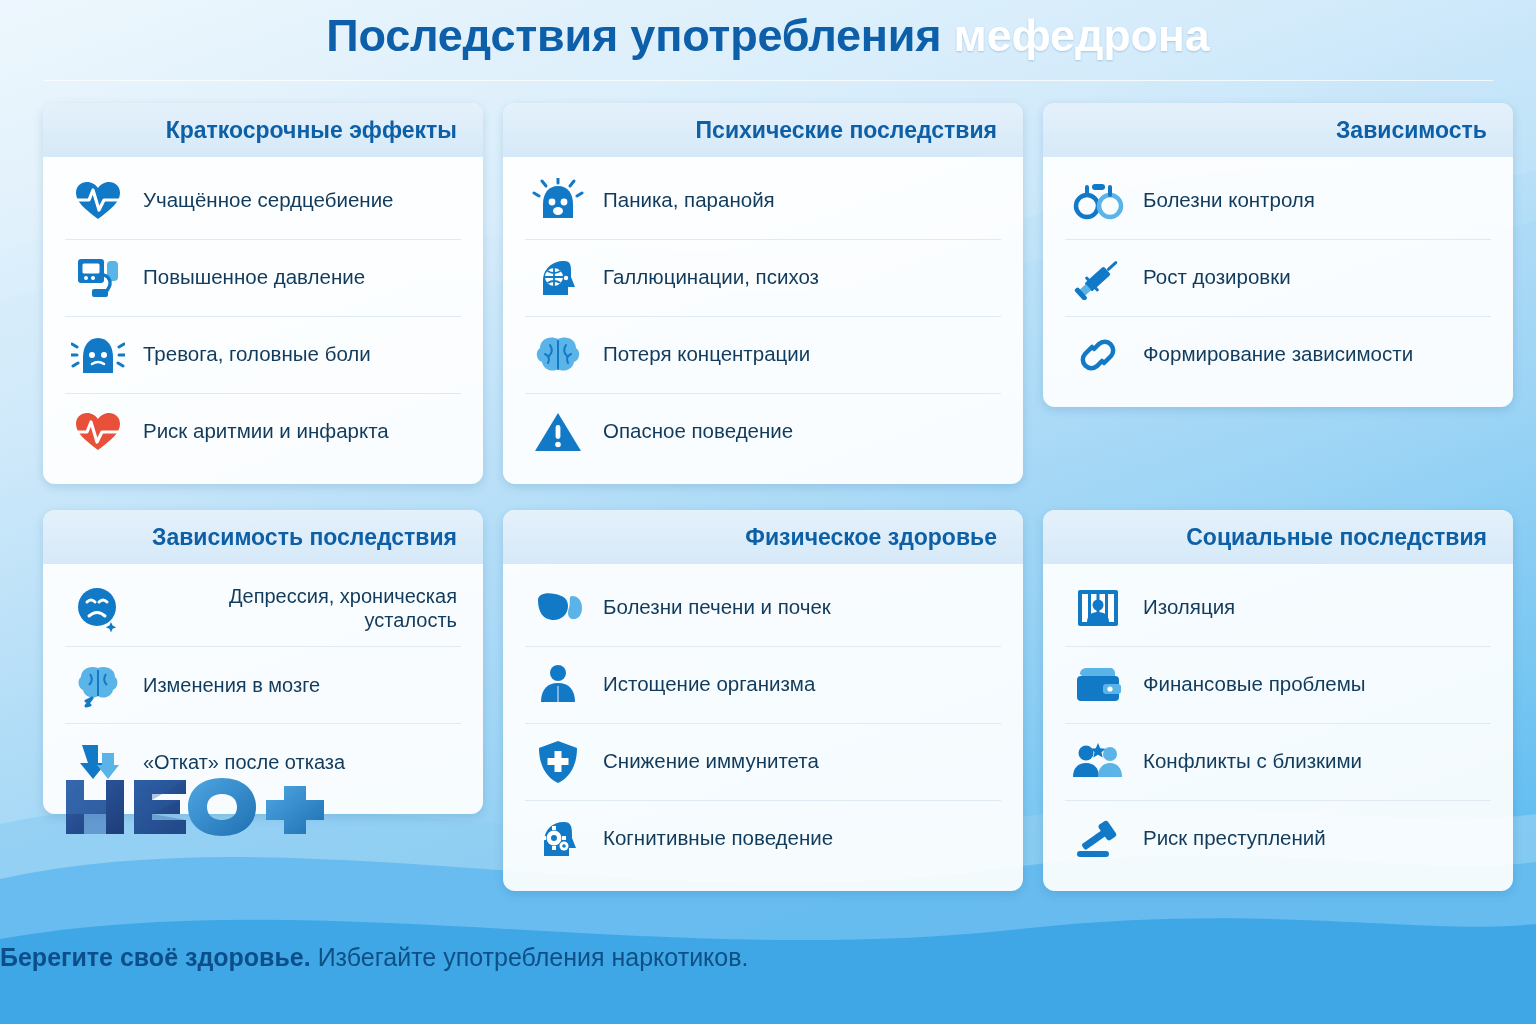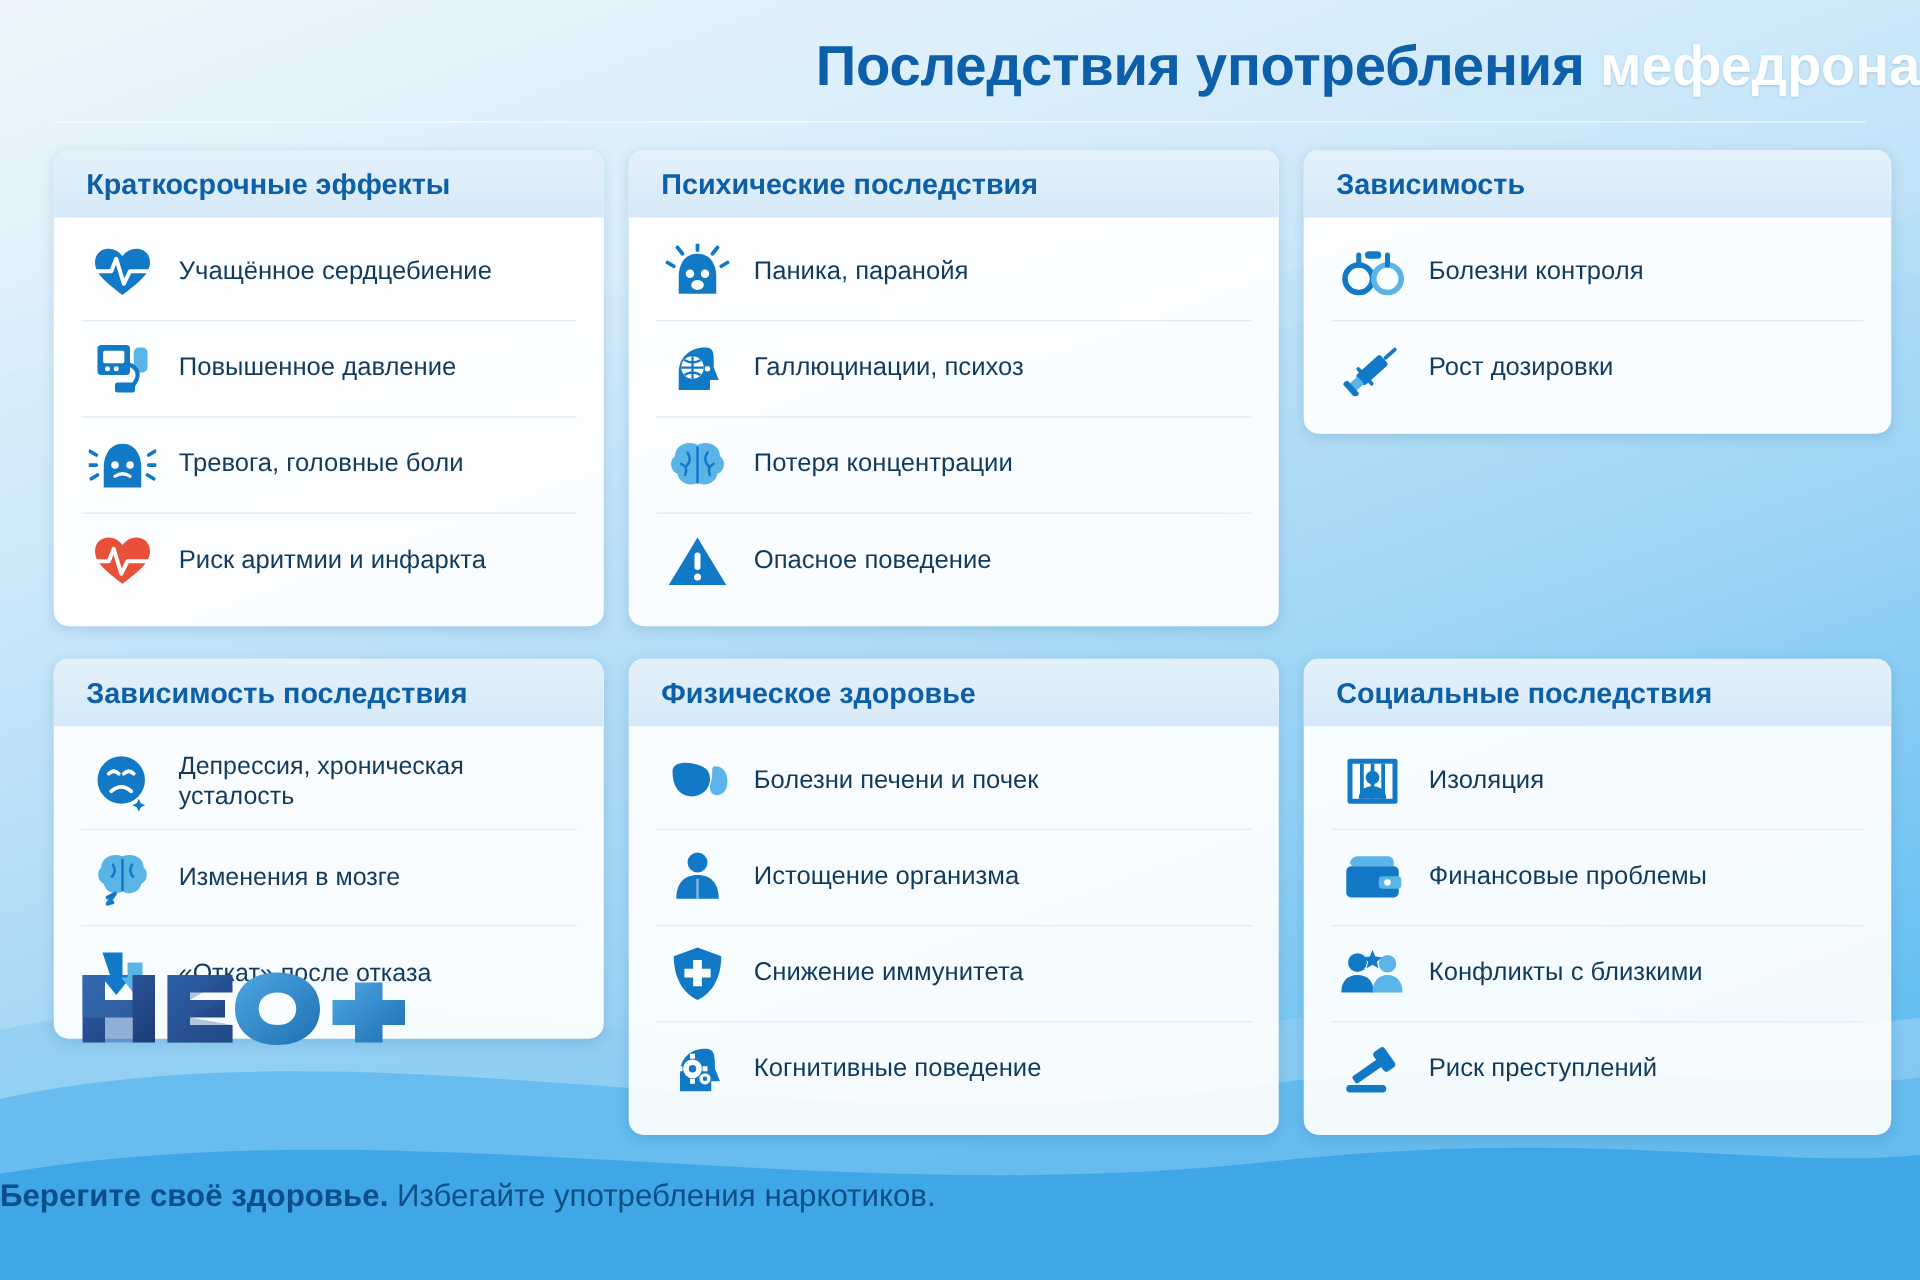--- a/index.html
+++ b/index.html
@@ -20,22 +20,22 @@
     pointer-events: none;
   }
   .bg-wave svg { display: block; width: 100%; height: 100%; }
 
   .bg-top    { top: 0;    height: 360px; opacity: .55; }
   .bg-bottom { bottom: 0; height: 320px; }
 
   
   .header {
     position: relative;
-    padding-top: 27px;
-    text-align: right;
+    padding-top: 10px;
+    text-align: center;
     border-radius: 24px;
   }
   .title {
     font-size: 45px;
     font-weight: bold;
     color: #0c5fa8;
     letter-spacing: -0.2px;
     line-height: 1.15;
   }
   .title .accent { color: #ffffff; text-shadow: 0 1px 2px rgba(13,90,150,.25); }
@@ -50,20 +50,21 @@
   
   .grid {
     position: relative;
     margin: 22px auto 0;
     width: 1450px;
     display: grid;
     grid-template-columns: 440px 520px 470px;
     column-gap: 20px;
     row-gap: 26px;
     align-items: start;
+    text-align: right;
   }
 
   .card {
     background: rgba(255,255,255,.92);
     border-radius: 12px;
     box-shadow: 0 3px 10px rgba(18,80,130,.16);
     overflow: hidden;
   }
 
   .card-head {
@@ -294,20 +295,31 @@
               <rect x="4" y="18.5" width="9" height="8" rx="1.5" fill="#5ab4e8"></rect>
               <rect x="0" y="15" width="5" height="15" rx="2" fill="#1279c7"></rect>
               <rect x="38" y="21" width="13" height="3" rx="1.5" fill="#1279c7"></rect>
               <rect x="16" y="13" width="3" height="19" rx="1.5" fill="#1279c7"></rect>
             </g>
           </svg>
         </span>
         <span class="row-label">Рост дозировки</span>
       </div>
 
+      <div class="row">
+        <span class="row-icon">
+          <svg width="54" height="40" viewBox="0 0 54 40">
+            <g fill="none" stroke="#1279c7" stroke-width="4.5" stroke-linecap="round">
+              <path d="M21,12 L14,19 A8.5,8.5 0 0,0 26,31 L31,26"></path>
+              <path d="M33,28 L40,21 A8.5,8.5 0 0,0 28,9 L23,14"></path>
+            </g>
+          </svg>
+        </span>
+        <span class="row-label">Формирование зависимости</span>
+      </div>
 
     </div>
   </section>
 
   <section class="card dense">
     <div class="card-head">Зависимость последствия</div>
     <div class="card-body">
 
       <div class="row">
         <span class="row-icon">

